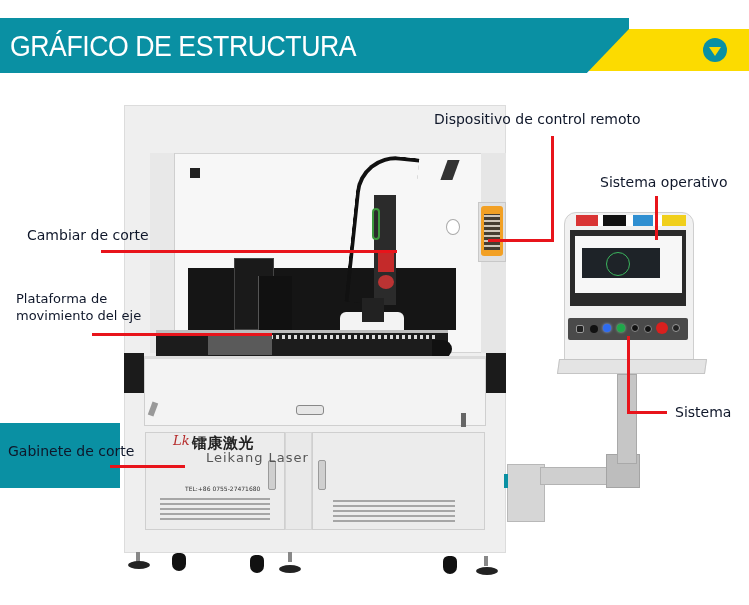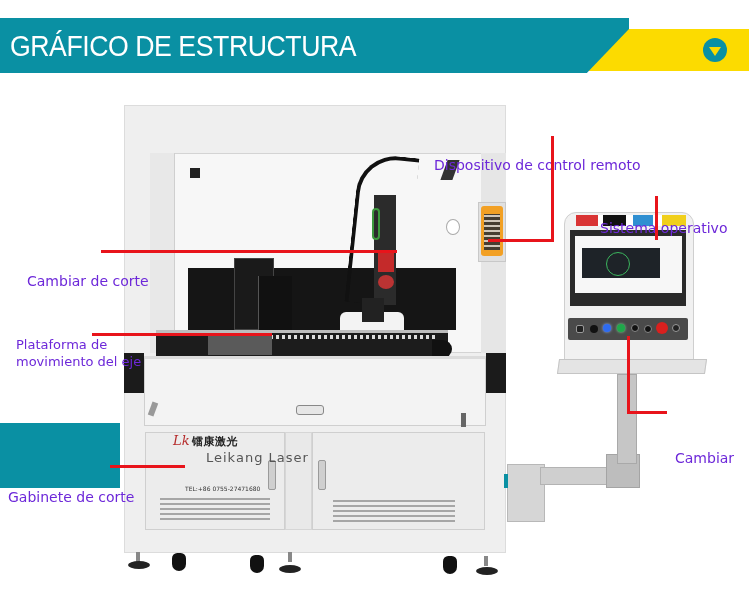--- a/index.html
+++ b/index.html
@@ -73,21 +73,21 @@
   .cabinet-right { position:absolute; left:312px; top:432px; width:173px; height:98px; background:#ececec; border:1px solid #cfcfcf; }
   .cabinet-divider { position:absolute; left:285px; top:432px; width:27px; height:98px; background:#e9e9e9; border:1px solid #d6d6d6; }
   .lock { position:absolute; left:268px; top:460px; width:8px; height:30px; background:#cfcfcf; border:1px solid #9a9a9a; border-radius:2px; }
   .lock2 { position:absolute; left:318px; top:460px; width:8px; height:30px; background:#cfcfcf; border:1px solid #9a9a9a; border-radius:2px; }
   .vent-l { position:absolute; left:160px; top:498px; width:110px; height:22px;
     background: repeating-linear-gradient(0deg, #888 0 2px, transparent 2px 5px); opacity:0.7; }
   .vent-r { position:absolute; left:333px; top:500px; width:122px; height:22px;
     background: repeating-linear-gradient(0deg, #888 0 2px, transparent 2px 5px); opacity:0.7; }
 
   .brand-logo { position:absolute; left:173px; top:433px; font-size:13px; color:#b52a2a; font-style:italic; font-family:"DejaVu Serif", serif; }
-  .brand-cn { position:absolute; left:192px; top:434px; font-size:11px; font-weight:bold; color:#222; letter-spacing:0.5px; }
+  .brand-cn { position:absolute; left:192px; top:434px; font-size:15px; font-weight:bold; color:#222; letter-spacing:0.5px; }
   .brand-en { position:absolute; left:206px; top:450px; font-size:13px; color:#555; letter-spacing:1px; }
   .brand-tel { position:absolute; left:185px; top:485px; font-size:6px; color:#333; }
 
   .caster { position:absolute; width:14px; height:18px; background:#111; border-radius:6px 6px 8px 8px; }
   .foot { position:absolute; width:22px; height:8px; background:#222; border-radius:50%; }
   .foot-stem { position:absolute; width:4px; height:10px; background:#888; }
 
   
   .pendant-body { position:absolute; left:564px; top:212px; width:130px; height:152px; background:#f1f1f1; border:1px solid #cfcfcf; border-radius:12px 12px 4px 4px; }
   .pendant-labels { position:absolute; left:576px; top:215px; width:110px; height:11px;
@@ -99,21 +99,21 @@
   .button-strip { position:absolute; left:568px; top:318px; width:120px; height:22px; background:#4a4a4a; border-radius:2px; }
   .btn { position:absolute; width:8px; height:8px; border-radius:50%; }
   .shelf { position:absolute; left:558px; top:359px; width:148px; height:15px; background:#e4e4e4; border:1px solid #c5c5c5; transform:skewX(-8deg); }
   .arm-vert { position:absolute; left:617px; top:374px; width:20px; height:90px; background:#c6c6c6; border:1px solid #a9a9a9; }
   .arm-elbow { position:absolute; left:606px; top:454px; width:34px; height:34px; background:#bdbdbd; border:1px solid #a4a4a4; }
   .arm-horiz { position:absolute; left:540px; top:467px; width:70px; height:18px; background:#cfcfcf; border:1px solid #b3b3b3; }
   .arm-base { position:absolute; left:507px; top:464px; width:38px; height:58px; background:#d6d6d6; border:1px solid #b8b8b8; }
   .arm-teal { position:absolute; left:504px; top:474px; width:4px; height:14px; background:#0a90a3; }
 
   
-  .label { position:absolute; color:#6d28d9; font-family:"DejaVu Sans", sans-serif; font-size:14px; white-space:nowrap; line-height:17px;margin-top:46px; }
+  .label { position:absolute; color:#0f172a; font-family:"DejaVu Sans", sans-serif; font-size:14px; white-space:nowrap; line-height:17px; }
   .label.small { font-size:13px; }
   .leader { position:absolute; background:#e8141b; }
   .label-box-teal { position:absolute; left:0; top:423px; width:120px; height:65px; background:#0a90a3; }
 </style>
 </head>
 <body>
 
 <div class="banner-yellow"></div>
 <div class="banner-teal"></div>
 <div class="banner-title">GRÁFICO DE ESTRUCTURA</div>
@@ -212,16 +212,16 @@
 
 <span class="label" style="left:27px;top:227px">Cambiar de corte</span>
 <div class="leader" style="left:101px;top:250px;width:296px;height:3px"></div>
 
 <span class="label small" style="left:16px;top:290px">Plataforma de</span>
 <span class="label small" style="left:16px;top:307px">movimiento del eje</span>
 <div class="leader" style="left:92px;top:333px;width:180px;height:3px"></div>
 
 <div class="leader" style="left:627px;top:336px;width:3px;height:78px"></div>
 <div class="leader" style="left:627px;top:411px;width:40px;height:3px"></div>
-<span class="label" style="left:675px;top:404px">Cambiar</span>
+<span class="label" style="left:675px;top:404px">Sistema</span>
 
 <span class="label" style="left:8px;top:443px">Gabinete de corte</span>
 <div class="leader" style="left:110px;top:465px;width:75px;height:3px"></div>
 
 </body></html>

